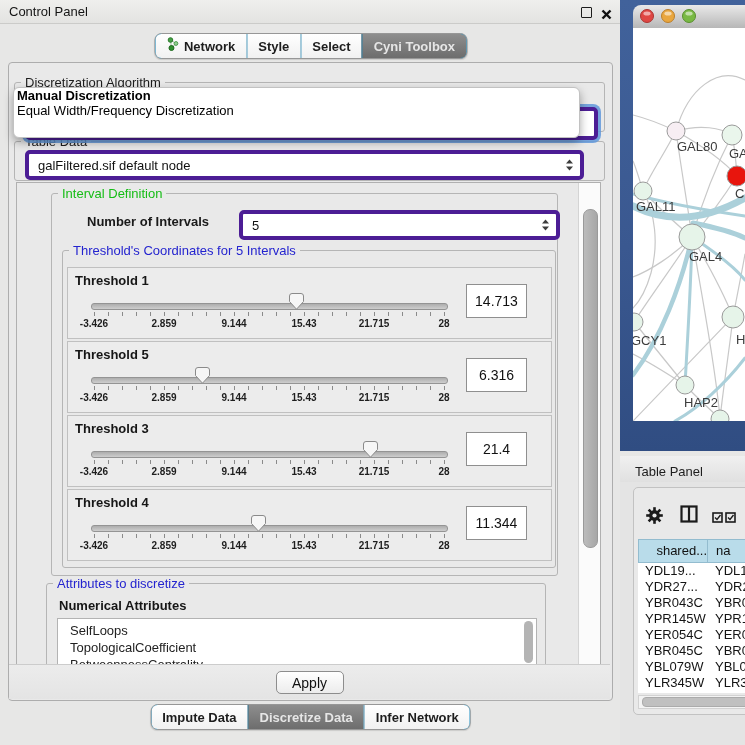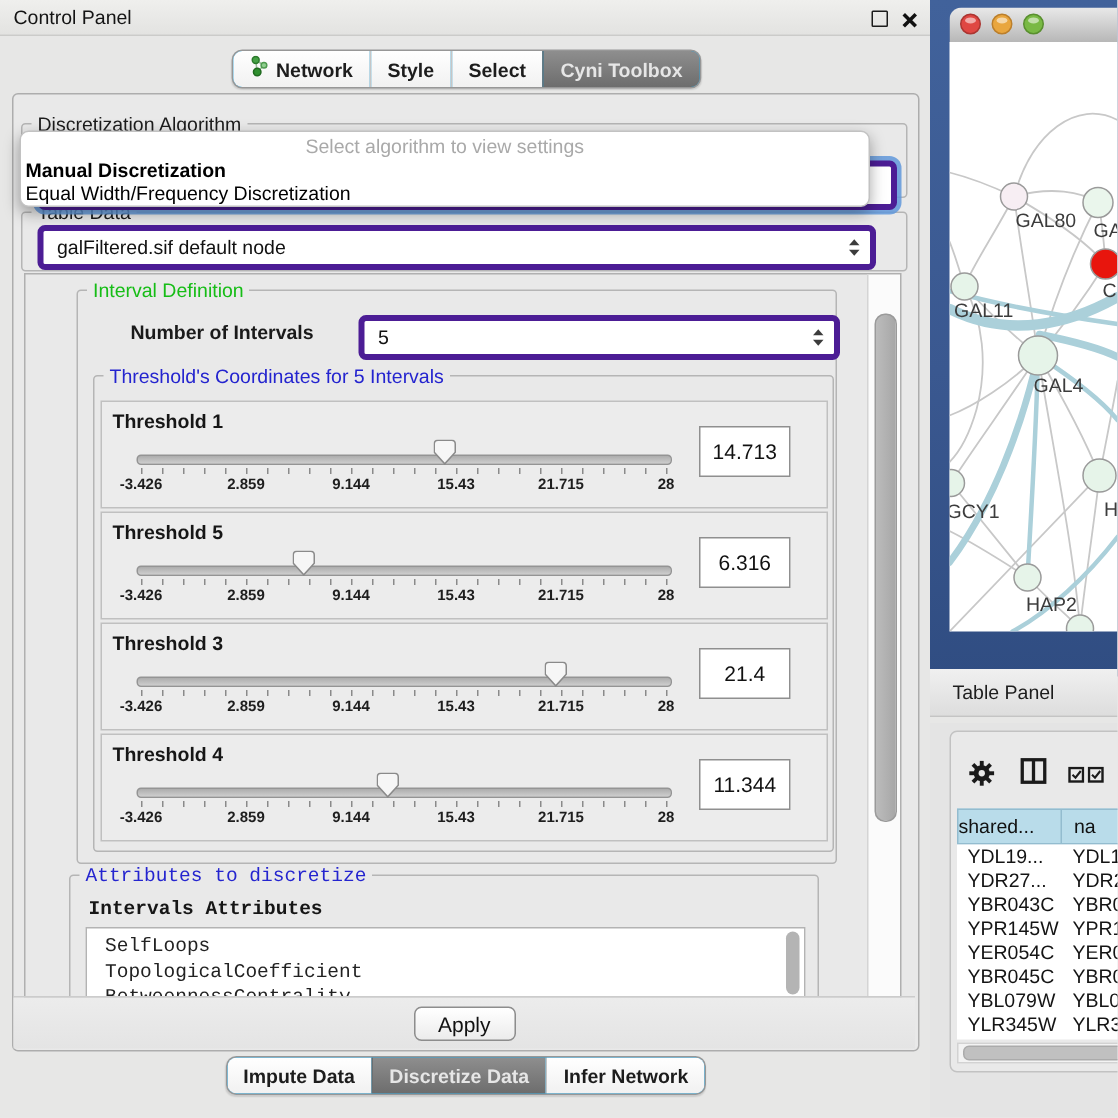--- a/index.html
+++ b/index.html
@@ -40,40 +40,40 @@
   .noi-label{position:absolute;left:35px;top:20px;font-size:13px;font-weight:700;color:#1a1a1a;}
   .noi-combo{left:187px;top:16px;width:313px;height:22px;}
   .thresholds-group{left:10px;top:56px;width:492px;height:316px;}
   .th-panel{position:absolute;left:4px;width:483px;height:70px;background:#ececec;border:1px solid #c0c0c0;}
   .th-label{position:absolute;left:7px;top:5px;font-size:13px;font-weight:700;color:#161616;}
   .th-track{position:absolute;left:23px;top:35px;width:355px;height:5px;border-radius:3px;background:linear-gradient(#adadad,#cecece);border:1px solid #949494;}
   .tick{position:absolute;top:44px;width:1px;height:4px;background:#8a8a8a;}
   .tick-lab{position:absolute;top:50px;width:44px;text-align:center;font-size:10px;font-weight:700;color:#1e1e1e;}
   .th-handle{position:absolute;top:25px;width:15px;height:17px;z-index:2;}
   .th-value{position:absolute;left:398px;top:16px;width:59px;height:32px;background:#fff;border:1px solid #8f8f8f;font-size:14px;color:#111;text-align:center;line-height:32px;}
-  .attr-group{left:29px;top:400px;width:498px;height:116px;font-family:Liberation Mono, monospace;}
+  .attr-group{left:29px;top:400px;width:498px;height:116px;}
   .na-label{position:absolute;left:12px;top:14px;font-size:13px;font-weight:700;color:#161616;}
   .attr-list{position:absolute;left:10px;top:34px;width:478px;height:80px;background:#fff;border:1px solid #b3b3b3;overflow:hidden;}
   .attr-item{padding-left:12px;font-size:13px;line-height:17px;color:#222;white-space:nowrap;}
   .list-thumb{position:absolute;right:3px;top:2px;width:9px;height:42px;border-radius:5px;background:#b4b4b4;}
   .apply-strip{position:absolute;left:9px;top:664px;width:601px;height:34px;background:linear-gradient(#ececec,#e4e4e4);border-top:1px solid #cccccc;}
   .apply-btn{position:absolute;left:50%;transform:translateX(-50%);top:6px;width:68px;height:23px;background:linear-gradient(#ffffff,#ececec);border:1px solid #8d8d8d;border-radius:5px;font-size:14px;color:#111;font-family:inherit;}
   
   .desktop{position:absolute;left:620px;top:0;width:125px;height:451px;background:linear-gradient(180deg,#41629b 0%,#3a5890 55%,#304d82 100%);}
   .netwindow{position:absolute;left:633px;top:5px;width:112px;height:416px;}
   .nw-titlebar{position:absolute;left:0;top:0;width:112px;height:23px;background:linear-gradient(#e9e9e9,#b7b7b7);border-bottom:1px solid #8d8d8d;border-top-left-radius:8px;}
   .nw-canvas{position:absolute;left:0;top:23px;width:112px;height:393px;background:#fff;overflow:hidden;}
-  .tp-strip{position:absolute;left:620px;top:446px;width:125px;height:31px;background:linear-gradient(#f0f0f0,#dddddd);border-bottom:1px solid #c4c4c4;}
+  .tp-strip{position:absolute;left:620px;top:456px;width:125px;height:31px;background:linear-gradient(#f0f0f0,#dddddd);border-bottom:1px solid #c4c4c4;}
   .tp-strip .tpt{position:absolute;left:15px;top:8px;font-size:13px;color:#1d1d1d;}
   .tp-bg{position:absolute;left:620px;top:482px;width:125px;height:263px;background:#e4e4e4;}
   .tp-panel{position:absolute;left:633px;top:487px;width:127px;height:226px;background:#e9e9e9;border:1px solid #c2c2c2;border-radius:5px;overflow:hidden;}
   .tp-toolbar{position:absolute;left:0;top:0;width:100%;height:50px;}
   .tbi{position:absolute;}
   .tp-header{position:absolute;left:4px;top:51px;height:24px;display:flex;}
-  .th-cell{background:#b9dcea;border:1px solid #93bccf;font-size:13px;color:#111;text-align:left;line-height:22px;box-sizing:border-box;}
+  .th-cell{background:#b9dcea;border:1px solid #93bccf;font-size:13px;color:#111;text-align:right;line-height:22px;box-sizing:border-box;}
   .th-cell.c1{width:70px;}
   .th-cell.c2{width:62px;border-left:none;text-align:left;padding-left:8px;}
   #tp-body{position:absolute;left:4px;top:75px;width:132px;height:130px;background:#fff;overflow:hidden;}
   .tp-row{display:flex;height:16px;}
   .tp-cell{font-size:13px;color:#141414;line-height:16px;padding-left:7px;box-sizing:border-box;white-space:nowrap;overflow:hidden;}
   .tp-cell.c1{width:70px;}
   .tp-cell.c2{width:62px;}
   .hscroll{position:absolute;left:4px;top:207px;width:120px;height:12px;background:#f3f3f3;border:1px solid #d2d2d2;}
   .hthumb{position:absolute;left:3px;top:1px;width:112px;height:8px;border-radius:4px;background:#c0c0c0;border:1px solid #ababab;}
 </style>
@@ -130,21 +130,20 @@
     <span class="cval">galFiltered.sif default node</span>
     <span class="arrows">
       <svg width="9" height="14">
           <path d="M4.5 1.5 L8 5.5 H1 Z" fill="#3c3c3c"></path>
           <path d="M1 8.5 H8 L4.5 12.5 Z" fill="#3c3c3c"></path>
         </svg>
     </span>
   </div>
 
   <div class="popup">
-    <div class="ph">Select algorithm to view settings</div>
     <div class="opt bold">Manual Discretization</div>
     <div class="opt">Equal Width/Frequency Discretization</div>
   </div>
 
   <div class="scrollpane">
     <div class="group interval-group">
       <span class="glabel green">Interval Definition</span>
       <span class="noi-label">Number of Intervals</span>
       <div class="combo noi-combo">
         <span class="cval">5</span>
@@ -316,21 +315,21 @@
               <div class="th-handle" style="left: 182.998px;"><svg width="15" height="17" viewBox="0 0 15 17">
                   <path d="M3 0.5 H12 Q14.5 0.5 14.5 3 V8.5 L7.5 16.2 L0.5 8.5 V3 Q0.5 0.5 3 0.5" fill="#f6f6f6" stroke="#8a8a8a"></path>
                 </svg></div>
               <div class="th-value">11.344</div>
             </div>
           </div>
       </div>
     </div>
     <div class="group attr-group">
       <span class="glabel blue">Attributes to discretize</span>
-      <span class="na-label">Intervals Attributes</span>
+      <span class="na-label">Numerical Attributes</span>
       <div class="attr-list" id="attr-list">
 
       <div class="attr-item" style="padding-top: 3px;">SelfLoops</div>
           <div class="attr-item">TopologicalCoefficient</div>
           <div class="attr-item">BetweennessCentrality</div>
           <div class="list-thumb"></div>
         </div>
     </div>
     <div class="vscroll-track">
       <div class="vscroll-thumb"></div>

